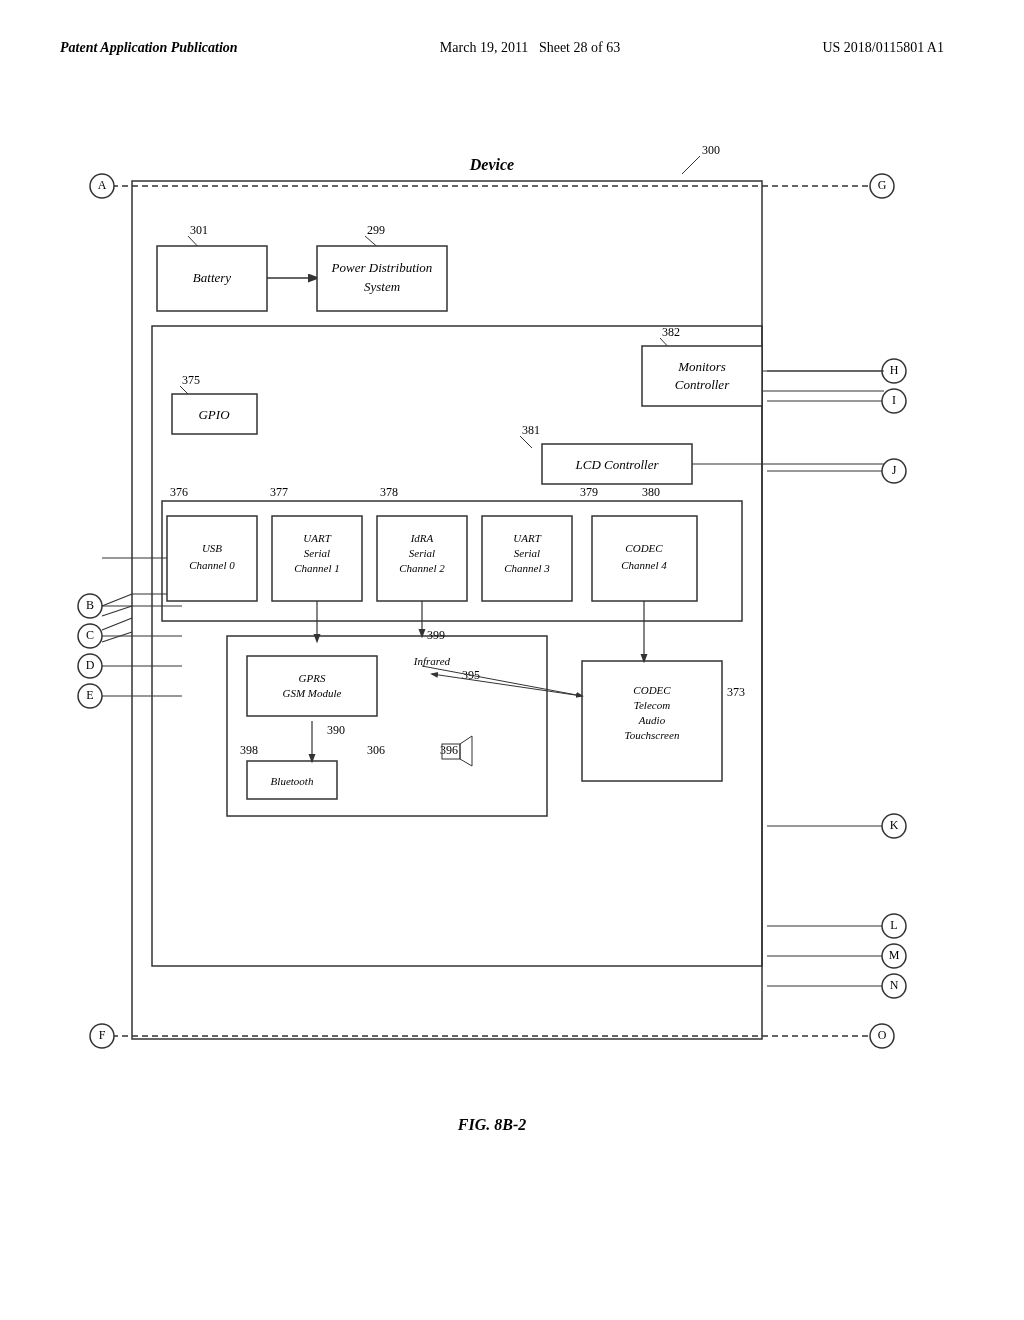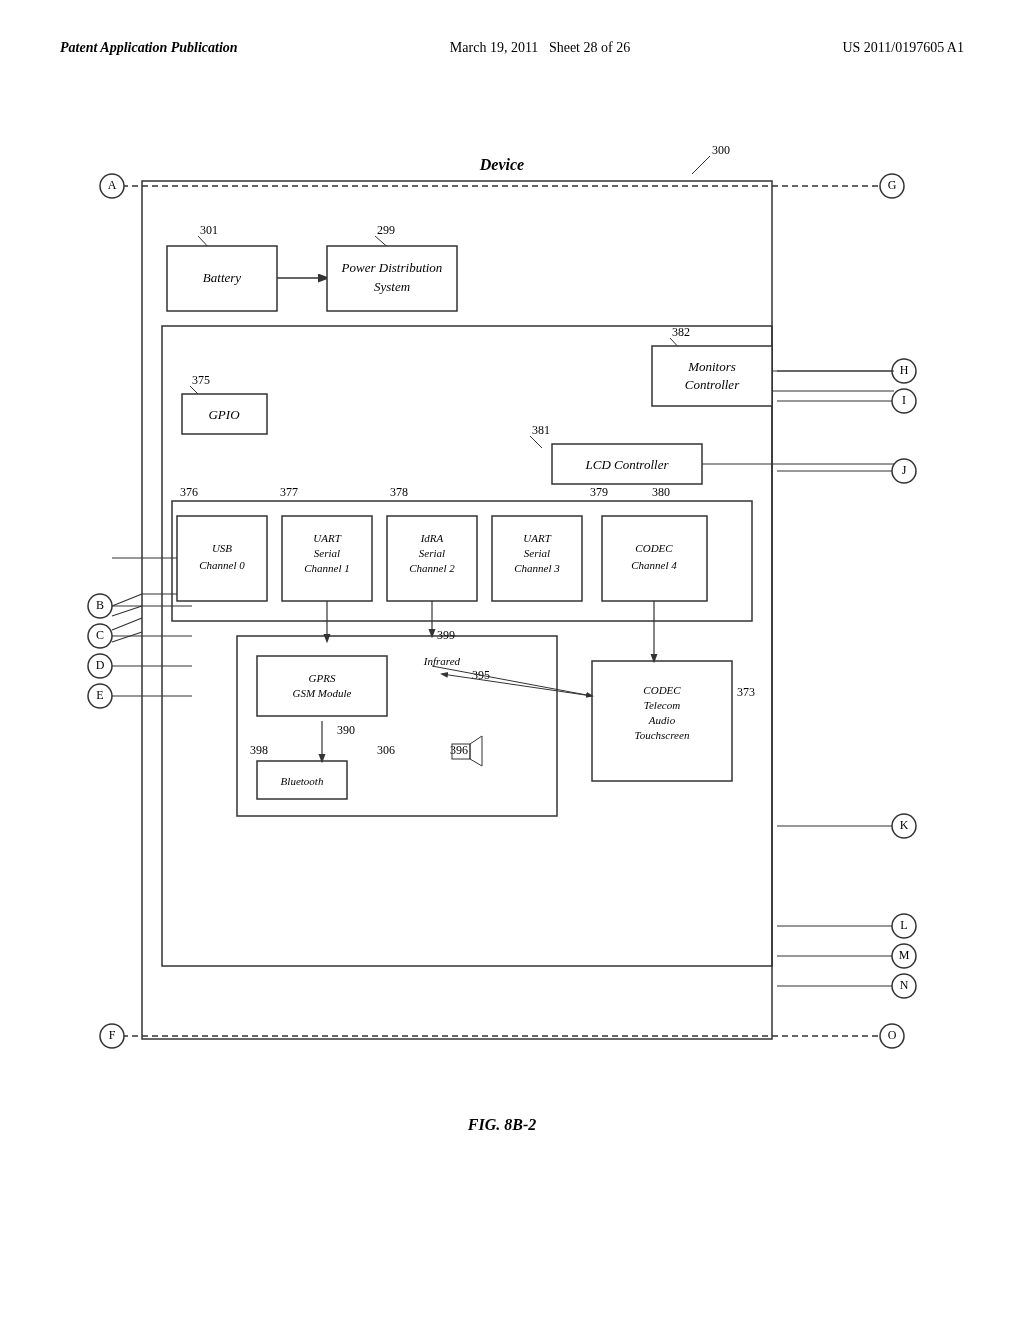--- a/index.html
+++ b/index.html
@@ -10,21 +10,21 @@
       height: 1320px;
       overflow: hidden;
       position: relative;
     }
 
     .page {
       width: 1024px;
       height: 1320px;
       background: #fff;
       position: relative;
-      padding: 40px 60px 40px 60px;
+      padding: 40px 80px 40px 60px;
     }
 
     
     .header {
       display: flex;
       justify-content: space-between;
       align-items: baseline;
       margin-bottom: 10px;
       font-size: 14px;
     }
@@ -87,23 +87,23 @@
   </style>
 </head>
 <body>
 
 <div class="page">
 
   <div class="header">
     <span class="header-left">Patent Application Publication</span>
     <span class="header-center">
       <span>March 19, 2011</span>&nbsp;&nbsp;
-      <span>Sheet 28 of 26</span>
+      <span>Sheet 28 of 63</span>
     </span>
-    <span class="header-right">US 2011/0197605 A1</span>
+    <span class="header-right">US 2018/0115801 A1</span>
   </div>
 
   <div class="diagram-area">
     <svg class="diagram-svg" viewBox="0 0 860 1050" xmlns="http://www.w3.org/2000/svg">
 
       <line x1="30" y1="60" x2="810" y2="60" stroke="#333" stroke-width="1.5" stroke-dasharray="6,4"></line>
 
       <line x1="30" y1="910" x2="810" y2="910" stroke="#333" stroke-width="1.5" stroke-dasharray="6,4"></line>
 
       <circle cx="30" cy="60" r="12" fill="white" stroke="#333" stroke-width="1.5"></circle>

